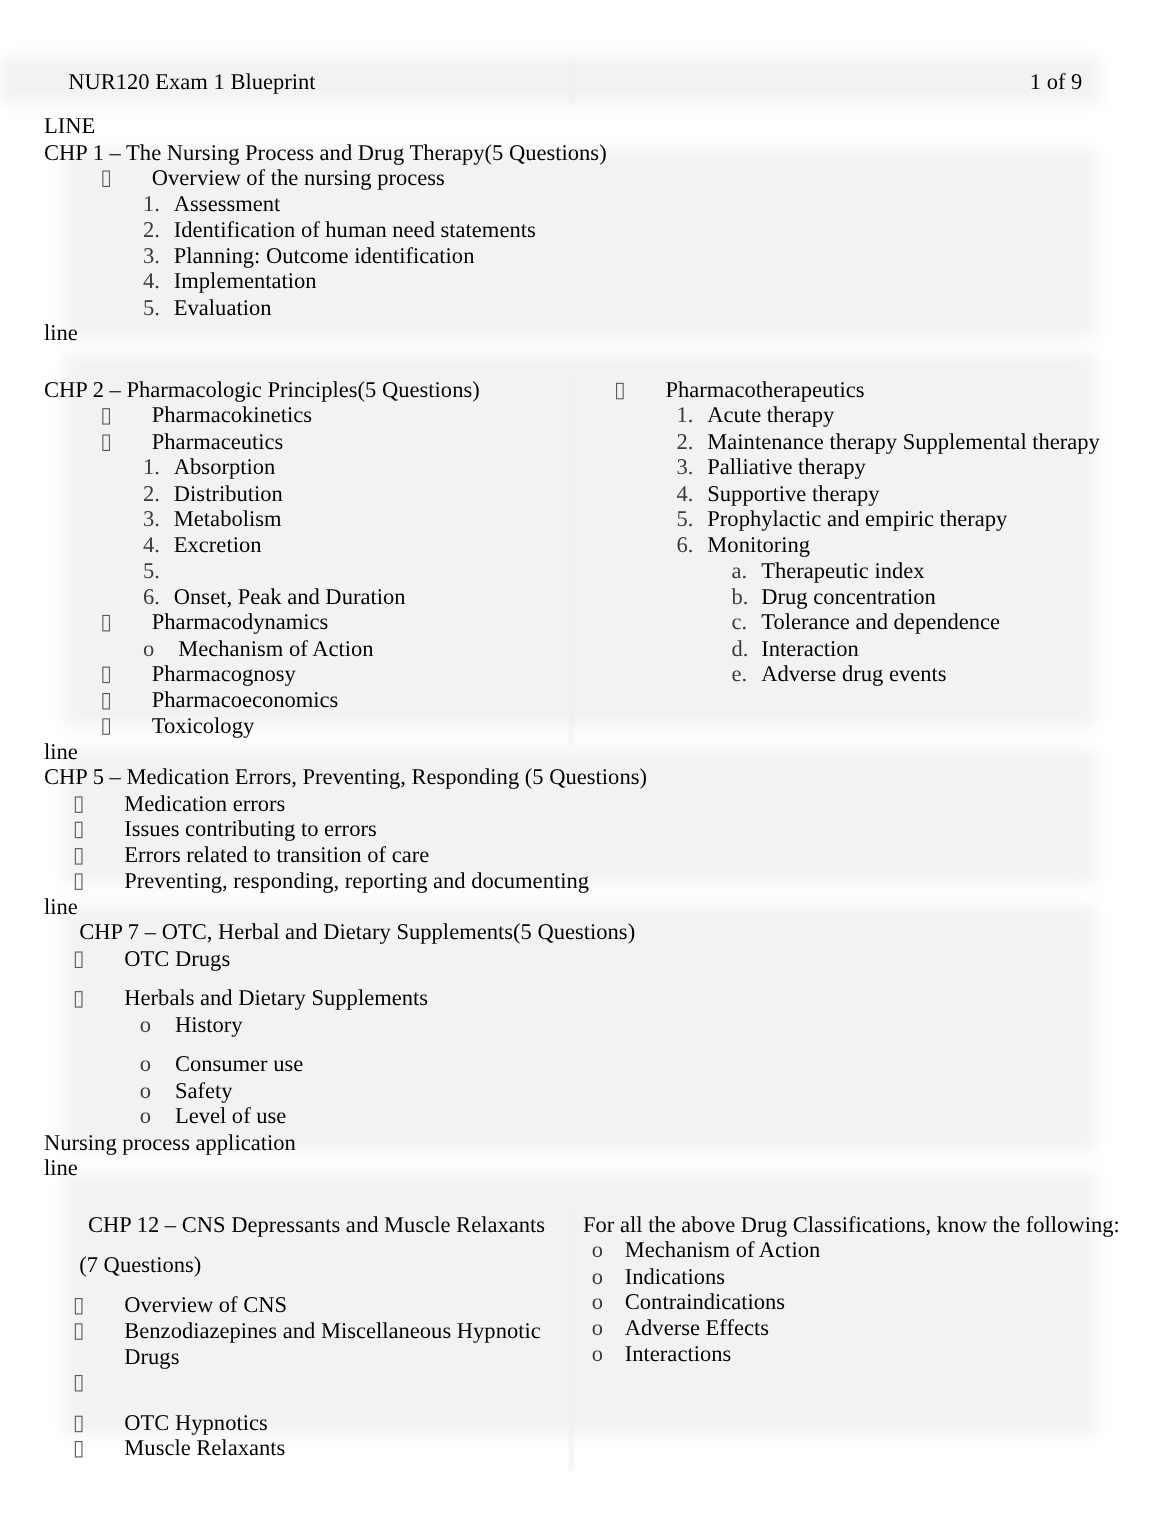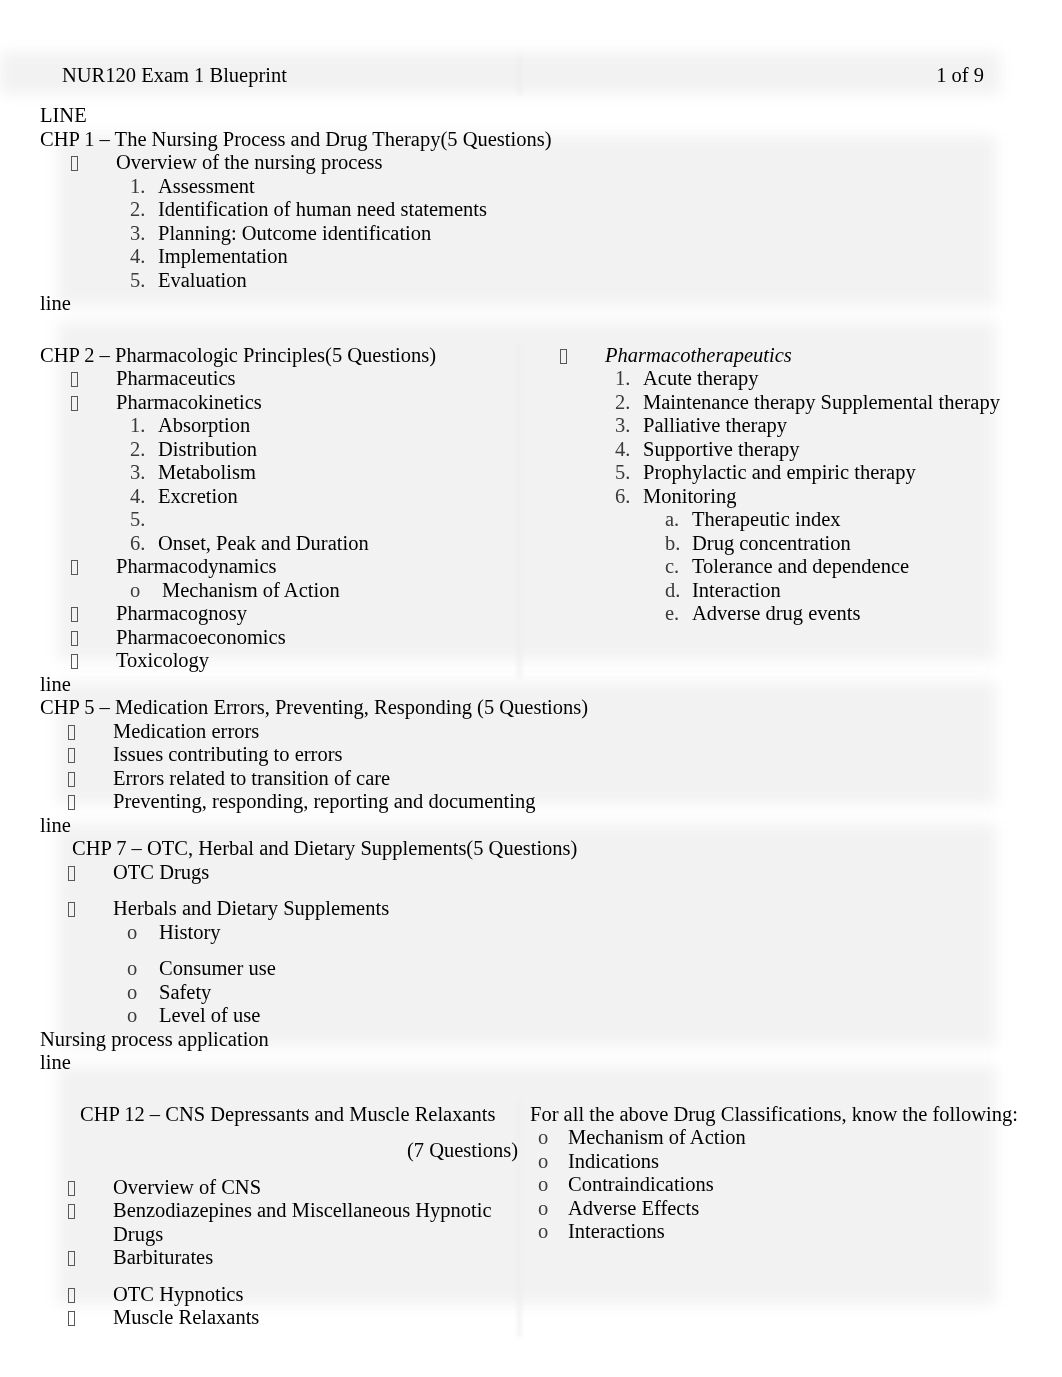--- a/index.html
+++ b/index.html
@@ -106,21 +106,21 @@
     width: 7px;
     height: 15px;
     border: 1.3px solid #585858;
     box-sizing: border-box;
     vertical-align: -2px;
     background: transparent;
   }
 
   
   .d1 .mk { width: 45px; }      
-  .d1      { padding-left: 71px; }
+  .d1      { padding-left: 93px; }
 
   .d1b .mk { width: 45px; }     
   .d1b     { padding-left: 68px; }
 
   .d2 .mk  { width: 28px; }     
   .d2      { padding-left: 130px; }
 
   .d2r .mk { width: 28px; }
   .d2r     { padding-left: 97px; }
 
@@ -208,25 +208,25 @@
     <div class="line-label">line</div>
 
     <div class="sect tbl">
       <div class="vdiv" style="height:334px;"></div>
 
       <div class="cell-l">
         <div class="chp-title line-label">CHP 2 – Pharmacologic Principles(5 Questions)</div>
 
         <div class="row d1">
           <span class="mk"><span class="tofu"></span></span>
+          <span class="tx">Pharmacokinetics</span>
+        </div>
+        <div class="row d1">
+          <span class="mk"><span class="tofu"></span></span>
           <span class="tx">Pharmaceutics</span>
-        </div>
-        <div class="row d1">
-          <span class="mk"><span class="tofu"></span></span>
-          <span class="tx">Pharmacokinetics</span>
         </div>
         <div class="row d2">
           <span class="mk">1.</span>
           <span class="tx">Absorption</span>
         </div>
         <div class="row d2">
           <span class="mk">2.</span>
           <span class="tx">Distribution</span>
         </div>
         <div class="row d2">
@@ -260,21 +260,21 @@
           <span class="mk"><span class="tofu"></span></span>
           <span class="tx">Pharmacoeconomics</span>
         </div>
         <div class="row d1">
           <span class="mk"><span class="tofu"></span></span>
           <span class="tx">Toxicology</span>
         </div>
       </div>
 
       <div class="cell-r">
-        <div class="row" style="padding-left:42px;font-style:italic;">
+        <div class="row" style="padding-left:42px;">
           <span class="mk" style="width:45px;"><span class="tofu"></span></span>
           <span class="tx">Pharmacotherapeutics</span>
         </div>
         <div class="row d2r">
           <span class="mk">1.</span>
           <span class="tx">Acute therapy</span>
         </div>
         <div class="row d2r" style="width:430px;">
           <span class="mk">2.</span>
           <span class="tx">Maintenance therapy Supplemental therapy</span>
@@ -376,34 +376,33 @@
     </div>
 
     <div class="line-label">line</div>
 
     <div class="sect tbl">
       <div class="vdiv" style="height:234px;"></div>
 
       <div class="cell-l">
         <div class="chp-title" style="padding-left:80px;">CHP 12 – CNS Depressants and Muscle Relaxants</div>
         <div class="gap-sm"></div>
-        <div class="chp-title" style="padding-left:45px;text-align:right;">(7 Questions)</div>
+        <div class="chp-title" style="padding-left:72px;">(7 Questions)</div>
         <div class="gap-sm"></div>
 
         <div class="row d1b">
           <span class="mk"><span class="tofu"></span></span>
           <span class="tx">Overview of CNS</span>
         </div>
         <div class="row d1b" style="width:460px;">
           <span class="mk"><span class="tofu"></span></span>
           <span class="tx">Benzodiazepines and Miscellaneous Hypnotic Drugs</span>
         </div>
         <div class="row d1b">
           <span class="mk"><span class="tofu"></span></span>
-          <span class="tx">Barbiturates</span>
         </div>
         <div class="gap-sm"></div>
         <div class="row d1b">
           <span class="mk"><span class="tofu"></span></span>
           <span class="tx">OTC Hypnotics</span>
         </div>
         <div class="row d1b">
           <span class="mk"><span class="tofu"></span></span>
           <span class="tx">Muscle Relaxants</span>
         </div>

